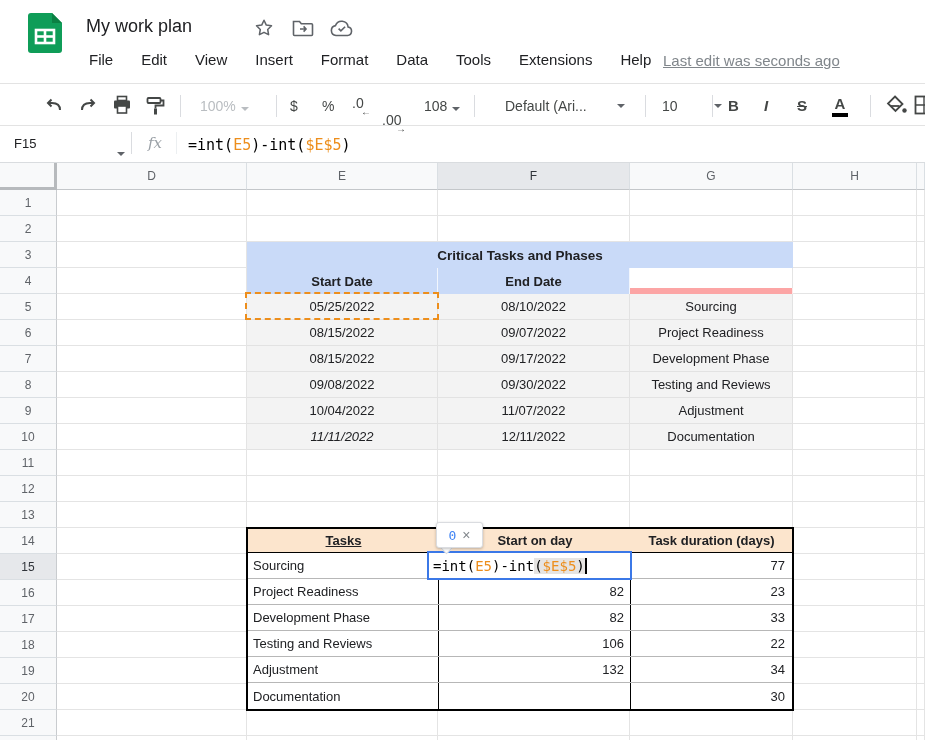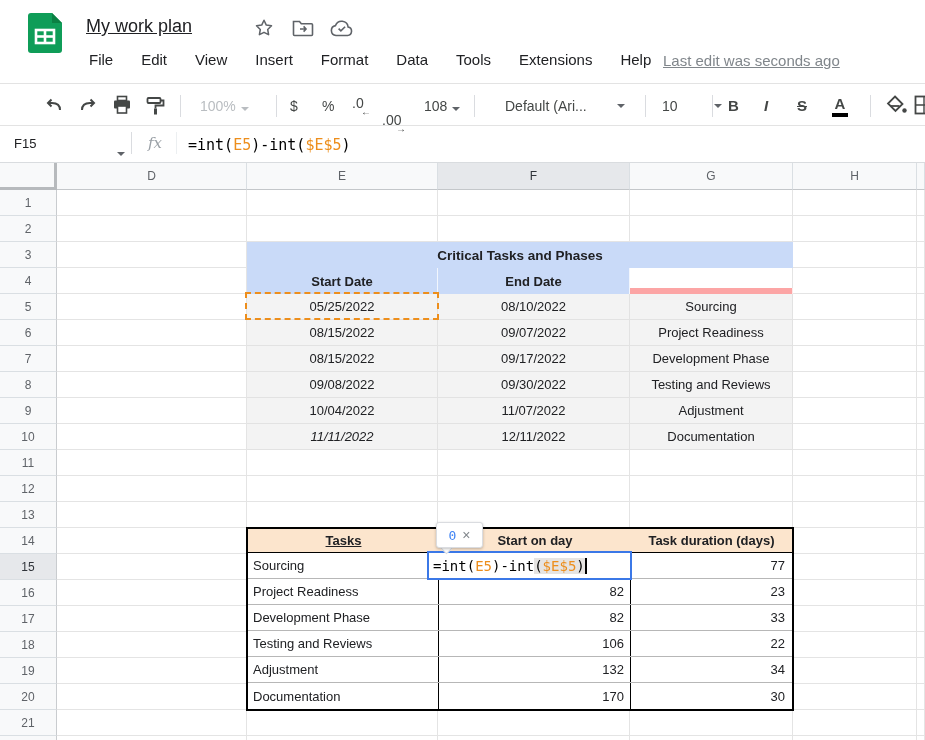--- a/index.html
+++ b/index.html
@@ -49,21 +49,21 @@
 
   <div class="abs" style="left:28px;top:13px;width:34px;height:40px;">
     <svg width="34" height="40" viewBox="0 0 34 40">
       <path d="M3 0h21l10 10v27a3 3 0 0 1-3 3H3a3 3 0 0 1-3-3V3a3 3 0 0 1 3-3z" fill="#0F9D58"></path>
       <path d="M24 0l10 10H24z" fill="#0B8043"></path>
       <rect x="8" y="17" width="18" height="13" fill="none" stroke="#fff" stroke-width="2.6"></rect>
       <line x1="8" y1="23.5" x2="26" y2="23.5" stroke="#fff" stroke-width="2.6"></line>
       <line x1="17" y1="17" x2="17" y2="30" stroke="#fff" stroke-width="2.6"></line>
     </svg>
   </div>
-  <div class="abs title" style="left:86px;top:16px;text-decoration:underline;">My work plan</div>
+  <div class="abs title" style="left:86px;top:16px;">My work plan</div>
 
   <div class="abs" style="left:254px;top:18px;">
     <svg width="20" height="20" viewBox="0 0 20 20">
         <path d="M10 2.2l2.3 4.9 5.2.7-3.8 3.7.9 5.2L10 14.3l-4.6 2.4.9-5.2L2.5 7.8l5.2-.7z" fill="none" stroke="#5f6368" stroke-width="1.5" stroke-linejoin="round"></path>
       </svg>
   </div>
   <div class="abs" style="left:292px;top:19px;">
     <svg width="22" height="18" viewBox="0 0 22 18">
         <path d="M1.5 2.5 h6 l1.8 2.2 h10.2 a1 1 0 0 1 1 1 v9.8 a1 1 0 0 1 -1 1 H2.5 a1 1 0 0 1 -1-1z" fill="none" stroke="#5f6368" stroke-width="1.6"></path>
         <path d="M8 10h6M11.6 7.4 L14 10 l-2.4 2.6" fill="none" stroke="#5f6368" stroke-width="1.6"></path>
@@ -381,21 +381,20 @@
         <div class="tcell" style="position: absolute; left: 0px; top: 76px; width: 191px; height: 26px; padding-left: 5px; border-bottom: 1px solid rgb(183, 183, 183); box-sizing: border-box;">Development Phase</div>
         <div class="tcell" style="position: absolute; left: 191px; top: 76px; width: 192px; height: 26px; justify-content: flex-end; padding-right: 7px; border-bottom: 1px solid rgb(183, 183, 183); box-sizing: border-box;">82</div>
         <div class="tcell" style="position: absolute; left: 383px; top: 76px; width: 161px; height: 26px; justify-content: flex-end; padding-right: 7px; border-bottom: 1px solid rgb(183, 183, 183); box-sizing: border-box;">33</div>
         <div class="tcell" style="position: absolute; left: 0px; top: 102px; width: 191px; height: 26px; padding-left: 5px; border-bottom: 1px solid rgb(183, 183, 183); box-sizing: border-box;">Testing and Reviews</div>
         <div class="tcell" style="position: absolute; left: 191px; top: 102px; width: 192px; height: 26px; justify-content: flex-end; padding-right: 7px; border-bottom: 1px solid rgb(183, 183, 183); box-sizing: border-box;">106</div>
         <div class="tcell" style="position: absolute; left: 383px; top: 102px; width: 161px; height: 26px; justify-content: flex-end; padding-right: 7px; border-bottom: 1px solid rgb(183, 183, 183); box-sizing: border-box;">22</div>
         <div class="tcell" style="position: absolute; left: 0px; top: 128px; width: 191px; height: 26px; padding-left: 5px; border-bottom: 1px solid rgb(183, 183, 183); box-sizing: border-box;">Adjustment</div>
         <div class="tcell" style="position: absolute; left: 191px; top: 128px; width: 192px; height: 26px; justify-content: flex-end; padding-right: 7px; border-bottom: 1px solid rgb(183, 183, 183); box-sizing: border-box;">132</div>
         <div class="tcell" style="position: absolute; left: 383px; top: 128px; width: 161px; height: 26px; justify-content: flex-end; padding-right: 7px; border-bottom: 1px solid rgb(183, 183, 183); box-sizing: border-box;">34</div>
         <div class="tcell" style="position: absolute; left: 0px; top: 154px; width: 191px; height: 26px; padding-left: 5px; border-bottom: none; box-sizing: border-box;">Documentation</div>
-        <div class="tcell" style="position: absolute; left: 191px; top: 154px; width: 192px; height: 26px; justify-content: flex-end; padding-right: 7px; border-bottom: none; box-sizing: border-box;">170</div>
         <div class="tcell" style="position: absolute; left: 383px; top: 154px; width: 161px; height: 26px; justify-content: flex-end; padding-right: 7px; border-bottom: none; box-sizing: border-box;">30</div>
       </div>
       <div class="abs editor mono" style="left: 427px; top: 551px; width: 205px; height: 29px; font-size: 14px; z-index: 10;">
         <span style="color: rgb(0, 0, 0);">=int(</span>
         <span style="color: rgb(237, 142, 28);">E5</span>
         <span style="color: rgb(0, 0, 0);">)-int</span>
         <span class="hl" style="color: rgb(0, 0, 0);">(</span>
         <span class="hl" style="color: rgb(237, 142, 28);">$E$5</span>
         <span class="hl" style="color: rgb(0, 0, 0);">)</span>
         <div class="cursorbar"></div>

